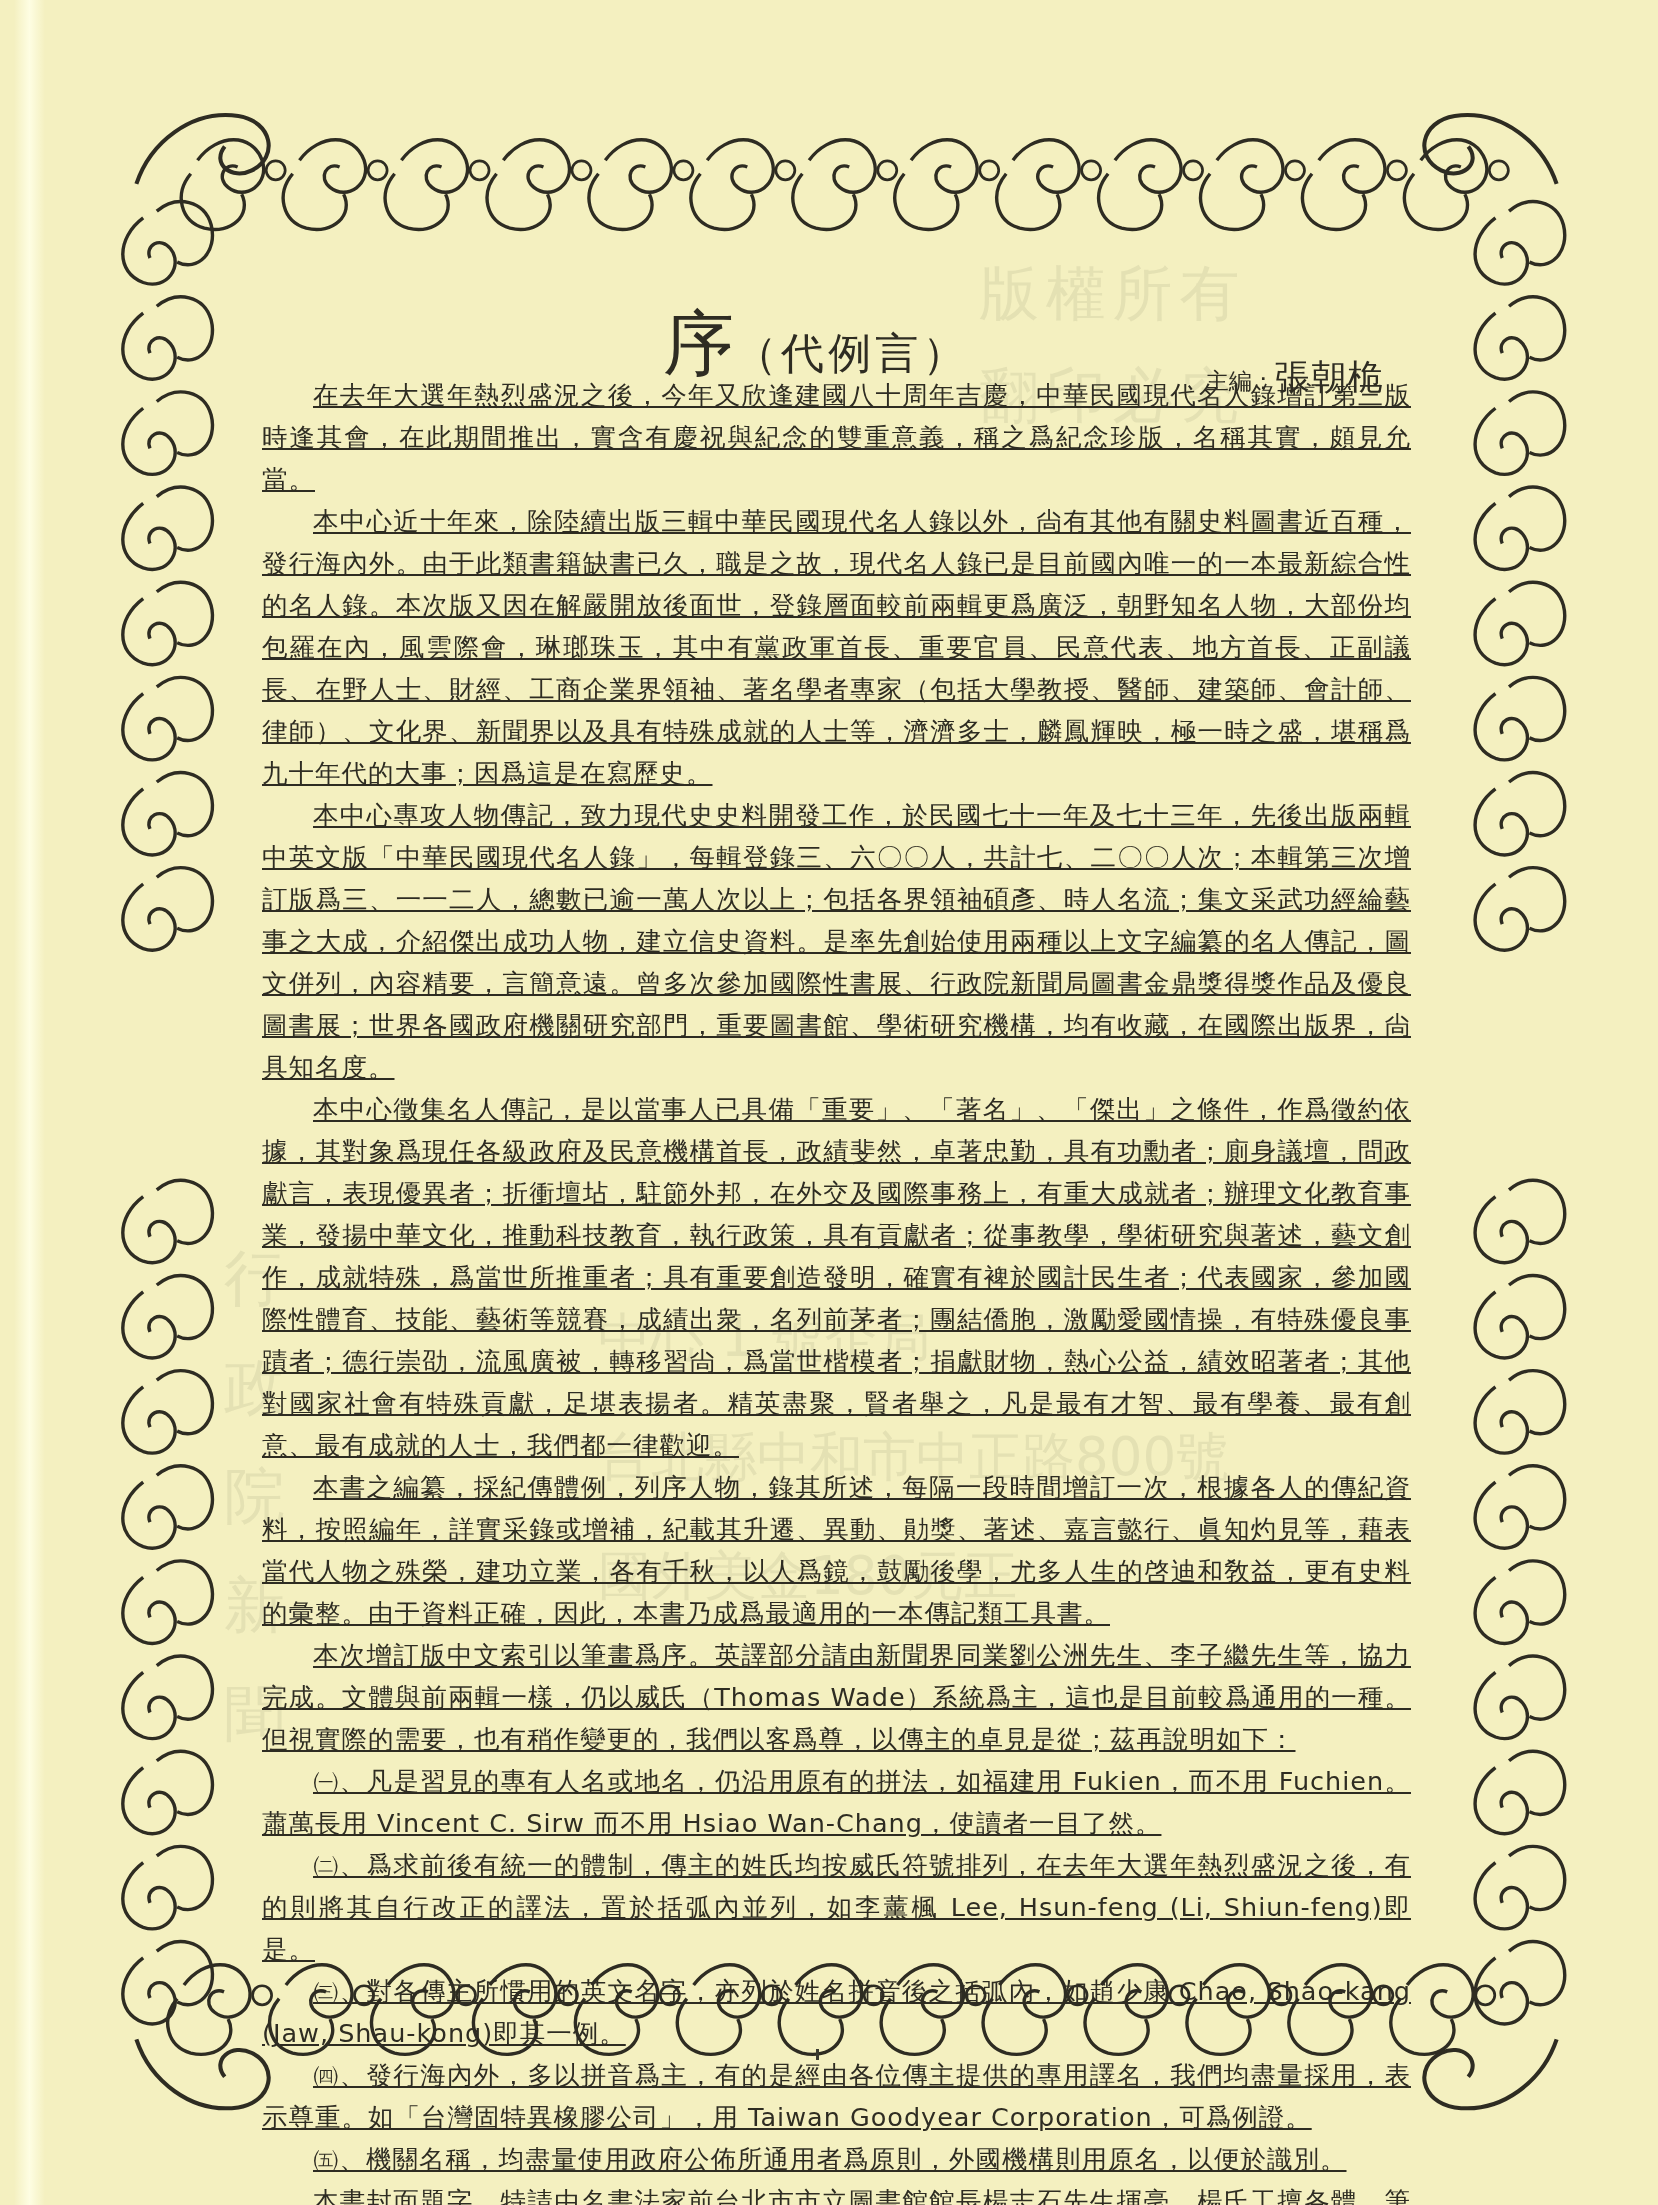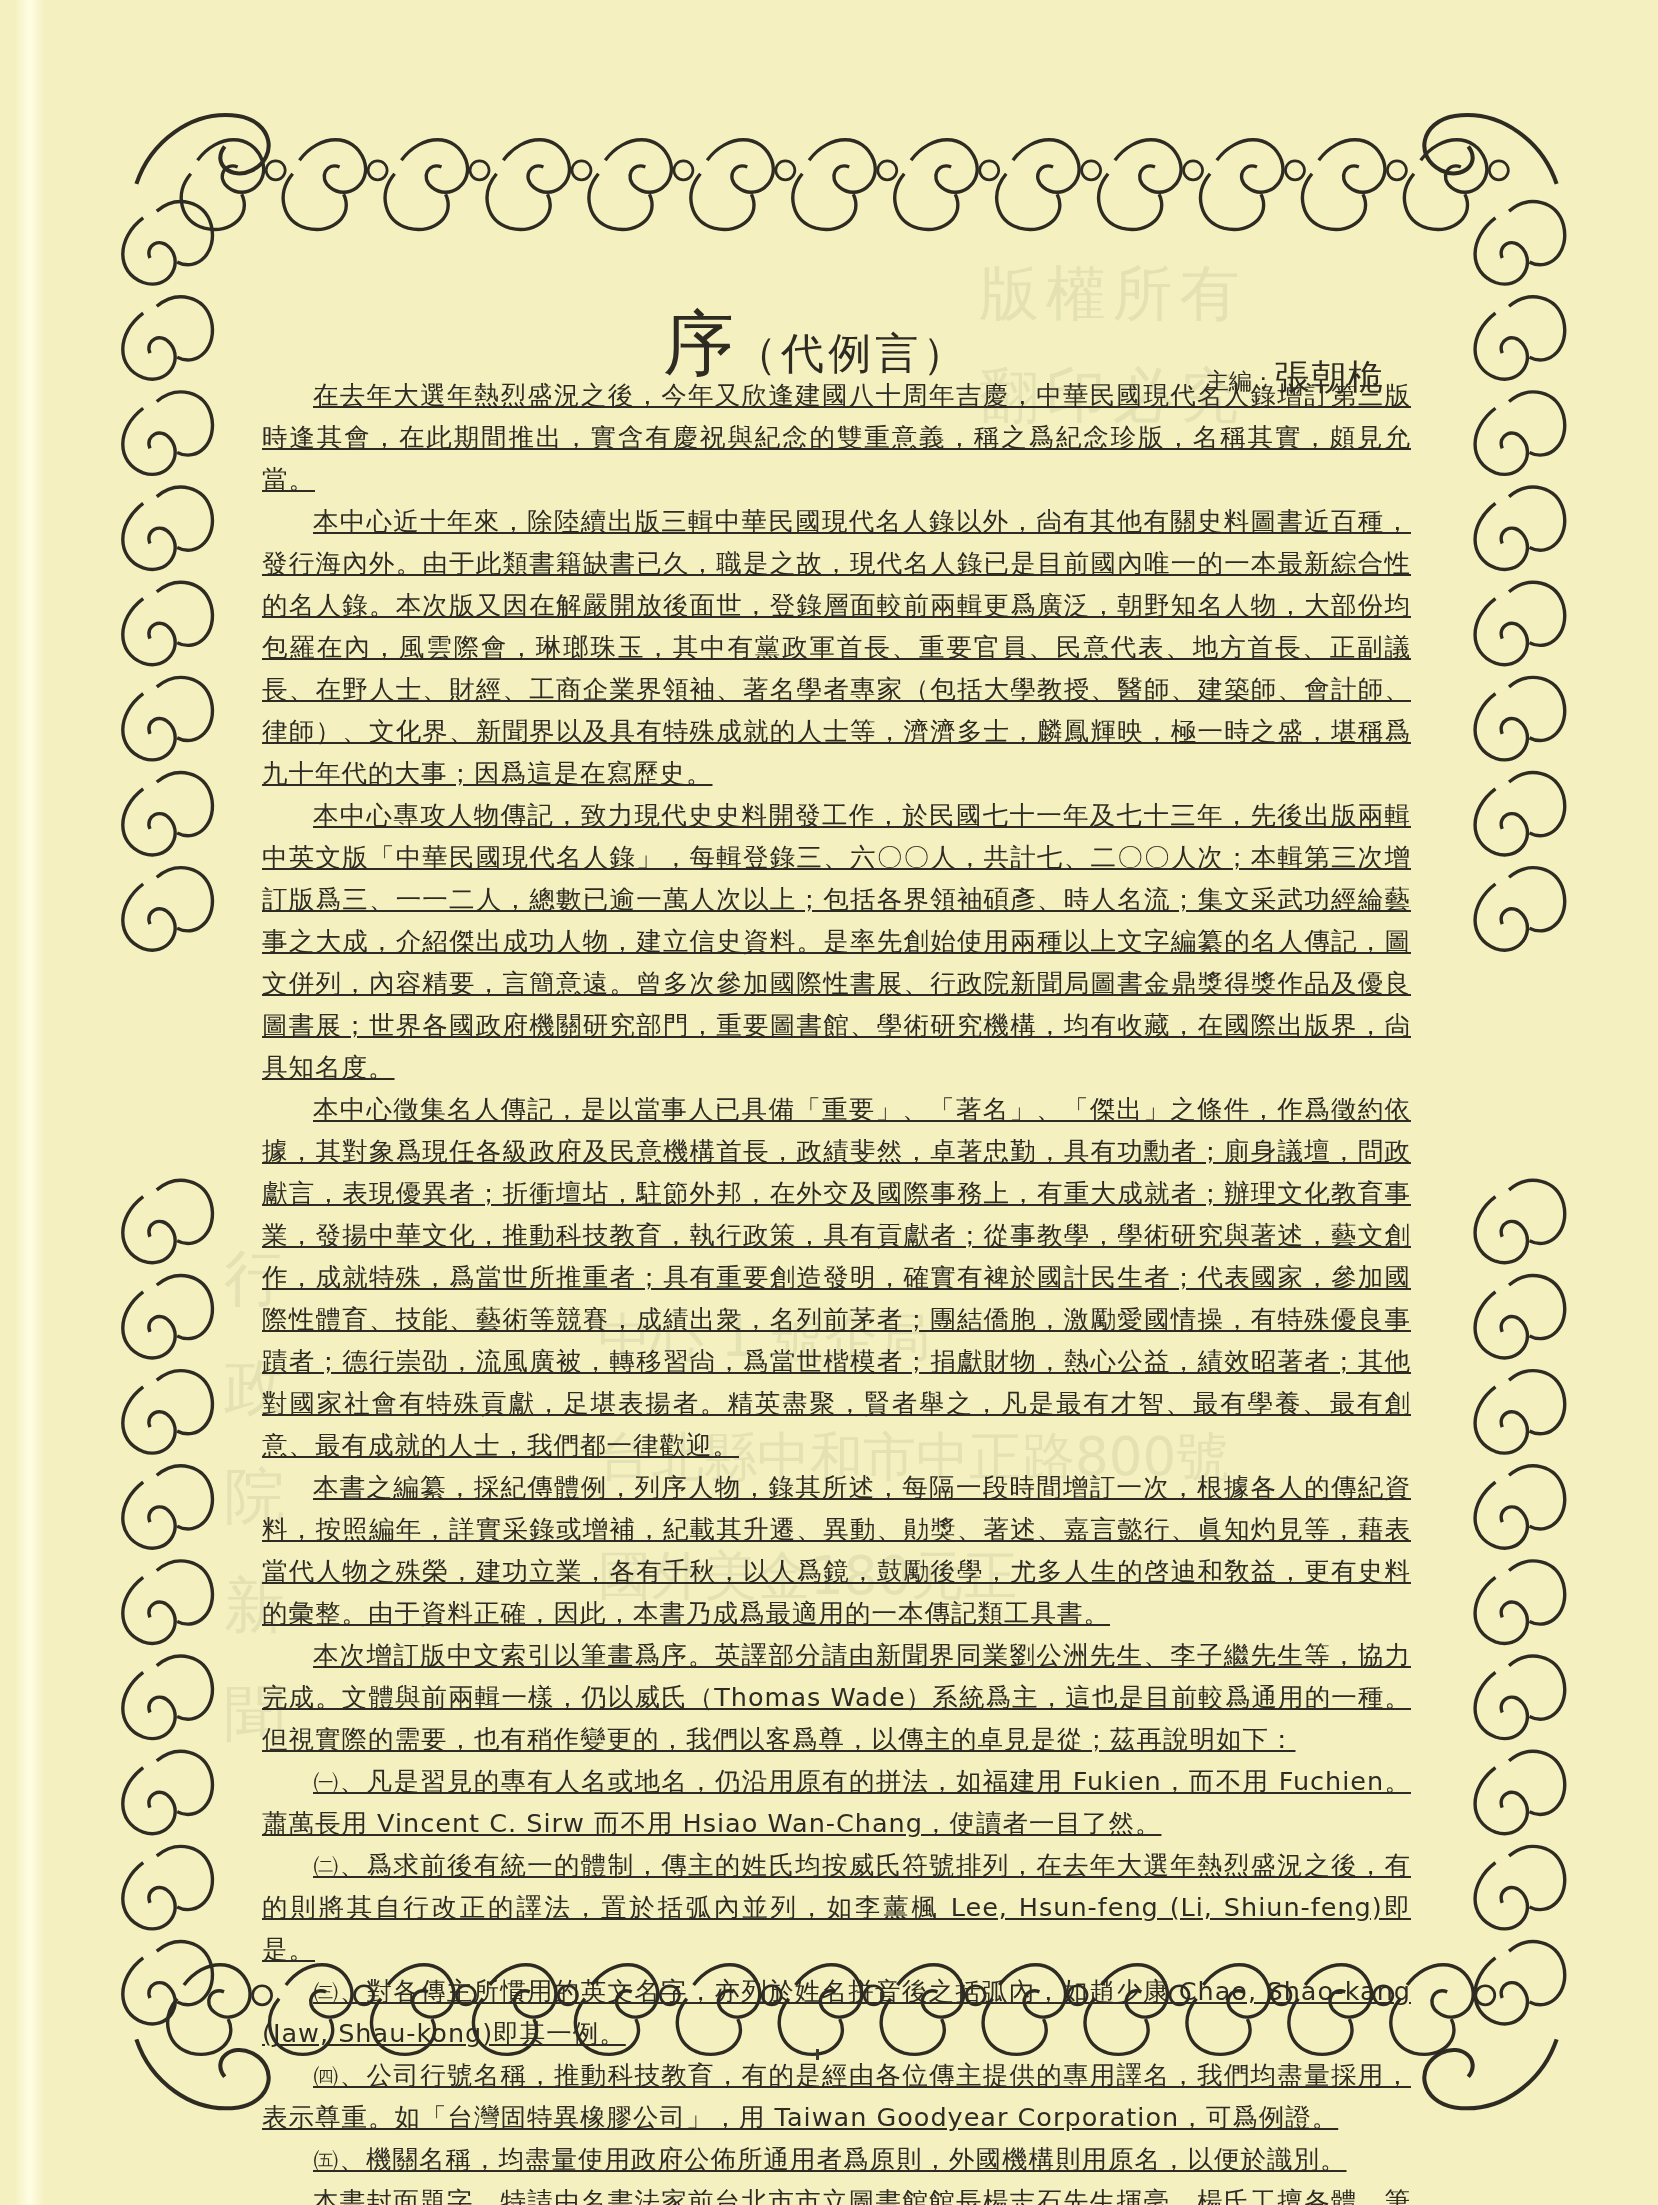--- a/index.html
+++ b/index.html
@@ -163,21 +163,21 @@
   <div class="body">
     <p>在去年大選年熱烈盛況之後，今年又欣逢建國八十周年吉慶，中華民國現代名人錄增訂第三版時逢其會，在此期間推出，實含有慶祝與紀念的雙重意義，稱之爲紀念珍版，名稱其實，頗見允當。</p>
     <p>本中心近十年來，除陸續出版三輯中華民國現代名人錄以外，尙有其他有關史料圖書近百種，發行海內外。由于此類書籍缺書已久，職是之故，現代名人錄已是目前國內唯一的一本最新綜合性的名人錄。本次版又因在解嚴開放後面世，登錄層面較前兩輯更爲廣泛，朝野知名人物，大部份均包羅在內，風雲際會，琳瑯珠玉，其中有黨政軍首長、重要官員、民意代表、地方首長、正副議長、在野人士、財經、工商企業界領袖、著名學者專家（包括大學教授、醫師、建築師、會計師、律師）、文化界、新聞界以及具有特殊成就的人士等，濟濟多士，麟鳳輝映，極一時之盛，堪稱爲九十年代的大事；因爲這是在寫歷史。</p>
     <p>本中心專攻人物傳記，致力現代史史料開發工作，於民國七十一年及七十三年，先後出版兩輯中英文版「中華民國現代名人錄」，每輯登錄三、六〇〇人，共計七、二〇〇人次；本輯第三次增訂版爲三、一一二人，總數已逾一萬人次以上；包括各界領袖碩彥、時人名流；集文采武功經綸藝事之大成，介紹傑出成功人物，建立信史資料。是率先創始使用兩種以上文字編纂的名人傳記，圖文併列，內容精要，言簡意遠。曾多次參加國際性書展、行政院新聞局圖書金鼎獎得獎作品及優良圖書展；世界各國政府機關研究部門，重要圖書館、學術研究機構，均有收藏，在國際出版界，尙具知名度。</p>
     <p>本中心徵集名人傳記，是以當事人已具備「重要」、「著名」、「傑出」之條件，作爲徵約依據，其對象爲現任各級政府及民意機構首長，政績斐然，卓著忠勤，具有功勳者；廁身議壇，問政獻言，表現優異者；折衝壇坫，駐節外邦，在外交及國際事務上，有重大成就者；辦理文化教育事業，發揚中華文化，推動科技教育，執行政策，具有貢獻者；從事教學，學術研究與著述，藝文創作，成就特殊，爲當世所推重者；具有重要創造發明，確實有裨於國計民生者；代表國家，參加國際性體育、技能、藝術等競賽，成績出衆，名列前茅者；團結僑胞，激勵愛國情操，有特殊優良事蹟者；德行崇劭，流風廣被，轉移習尙，爲當世楷模者；捐獻財物，熱心公益，績效昭著者；其他對國家社會有特殊貢獻，足堪表揚者。精英盡聚，賢者舉之，凡是最有才智、最有學養、最有創意、最有成就的人士，我們都一律歡迎。</p>
     <p>本書之編纂，採紀傳體例，列序人物，錄其所述，每隔一段時間增訂一次，根據各人的傳紀資料，按照編年，詳實采錄或增補，紀載其升遷、異動、勛獎、著述、嘉言懿行、眞知灼見等，藉表當代人物之殊榮，建功立業，各有千秋，以人爲鏡，鼓勵後學，尤多人生的啓迪和敎益，更有史料的彙整。由于資料正確，因此，本書乃成爲最適用的一本傳記類工具書。</p>
     <p>本次增訂版中文索引以筆畫爲序。英譯部分請由新聞界同業劉公洲先生、李子繼先生等，協力完成。文體與前兩輯一樣，仍以威氏（Thomas Wade）系統爲主，這也是目前較爲通用的一種。但視實際的需要，也有稍作變更的，我們以客爲尊，以傳主的卓見是從；茲再說明如下：</p>
     <p class="item">㈠、凡是習見的專有人名或地名，仍沿用原有的拼法，如福建用 Fukien，而不用 Fuchien。蕭萬長用 Vincent C. Sirw 而不用 Hsiao Wan-Chang，使讀者一目了然。</p>
     <p class="item">㈡、爲求前後有統一的體制，傳主的姓氏均按威氏符號排列，在去年大選年熱烈盛況之後，有的則將其自行改正的譯法，置於括弧內並列，如李薰楓 Lee, Hsun-feng (Li, Shiun-feng)即是。</p>
     <p class="item">㈢、對各傳主所慣用的英文名字，亦列於姓名拼音後之括弧內，如趙少康 Chao, Shao-kang (Jaw, Shau-kong)即其一例。</p>
-    <p class="item">㈣、公司行號名稱，推動科技教育，有的是經由各位傳主提供的專用譯名，我們均盡量採用，表示尊重。如「台灣固特異橡膠公司」，用 Taiwan Goodyear Corporation，可爲例證。</p>
+    <p class="item">㈣、發行海內外，多以拼音爲主，有的是經由各位傳主提供的專用譯名，我們均盡量採用，表示尊重。如「台灣固特異橡膠公司」，用 Taiwan Goodyear Corporation，可爲例證。</p>
     <p class="item">㈤、機關名稱，均盡量使用政府公佈所通用者爲原則，外國機構則用原名，以便於識別。</p>
     <p>本書封面題字，特請由名書法家前台北市市立圖書館館長楊志石先生揮毫。楊氏工擅各體，筆力遒勁，橫斜曲直，鐵畫銀鉤，美觀大方兼而有之，使本書生色不少，謹表示謝意。</p>
 
   </div>
 </div>
 
 <div class="tail-mark"></div>
 
 
 </body></html>

